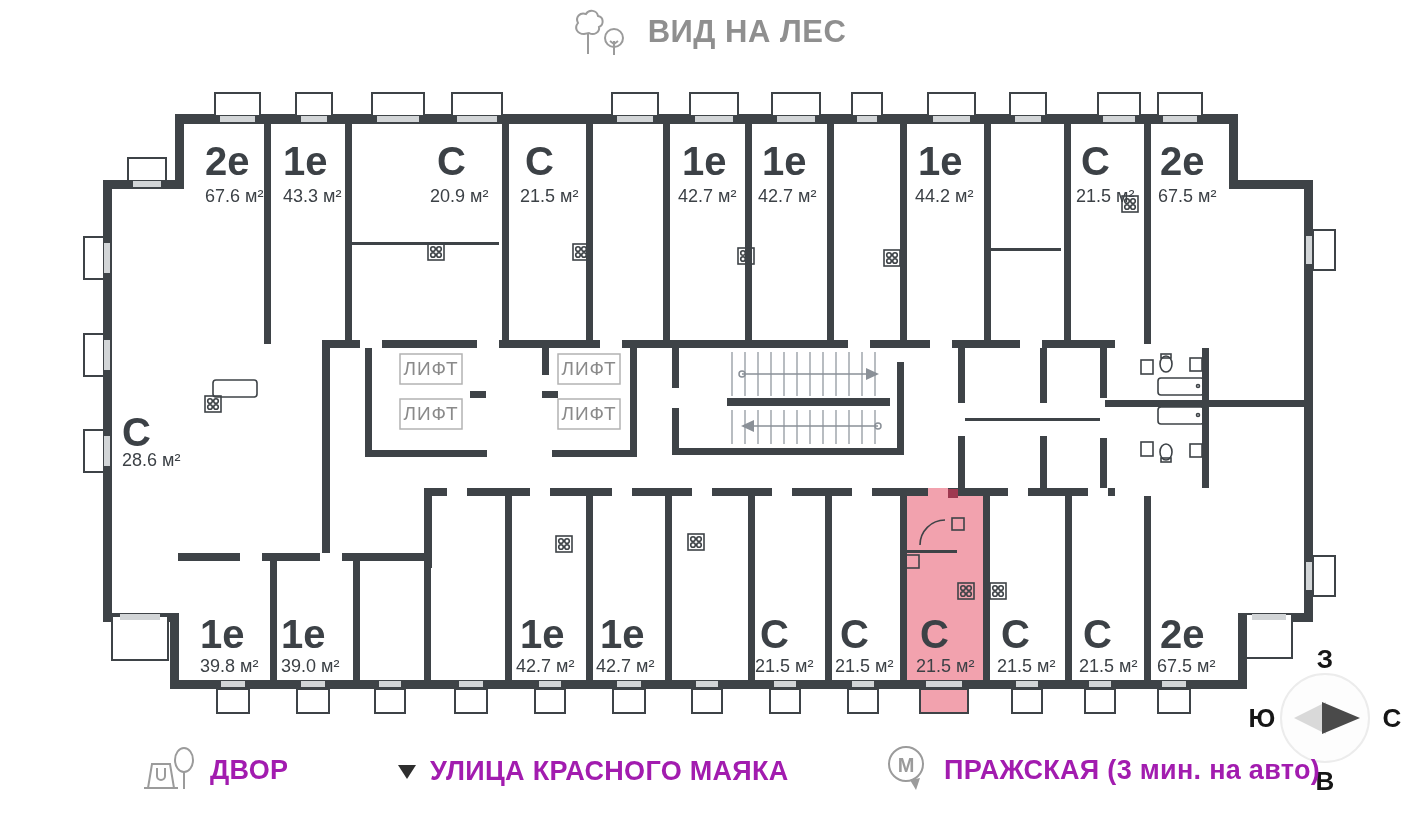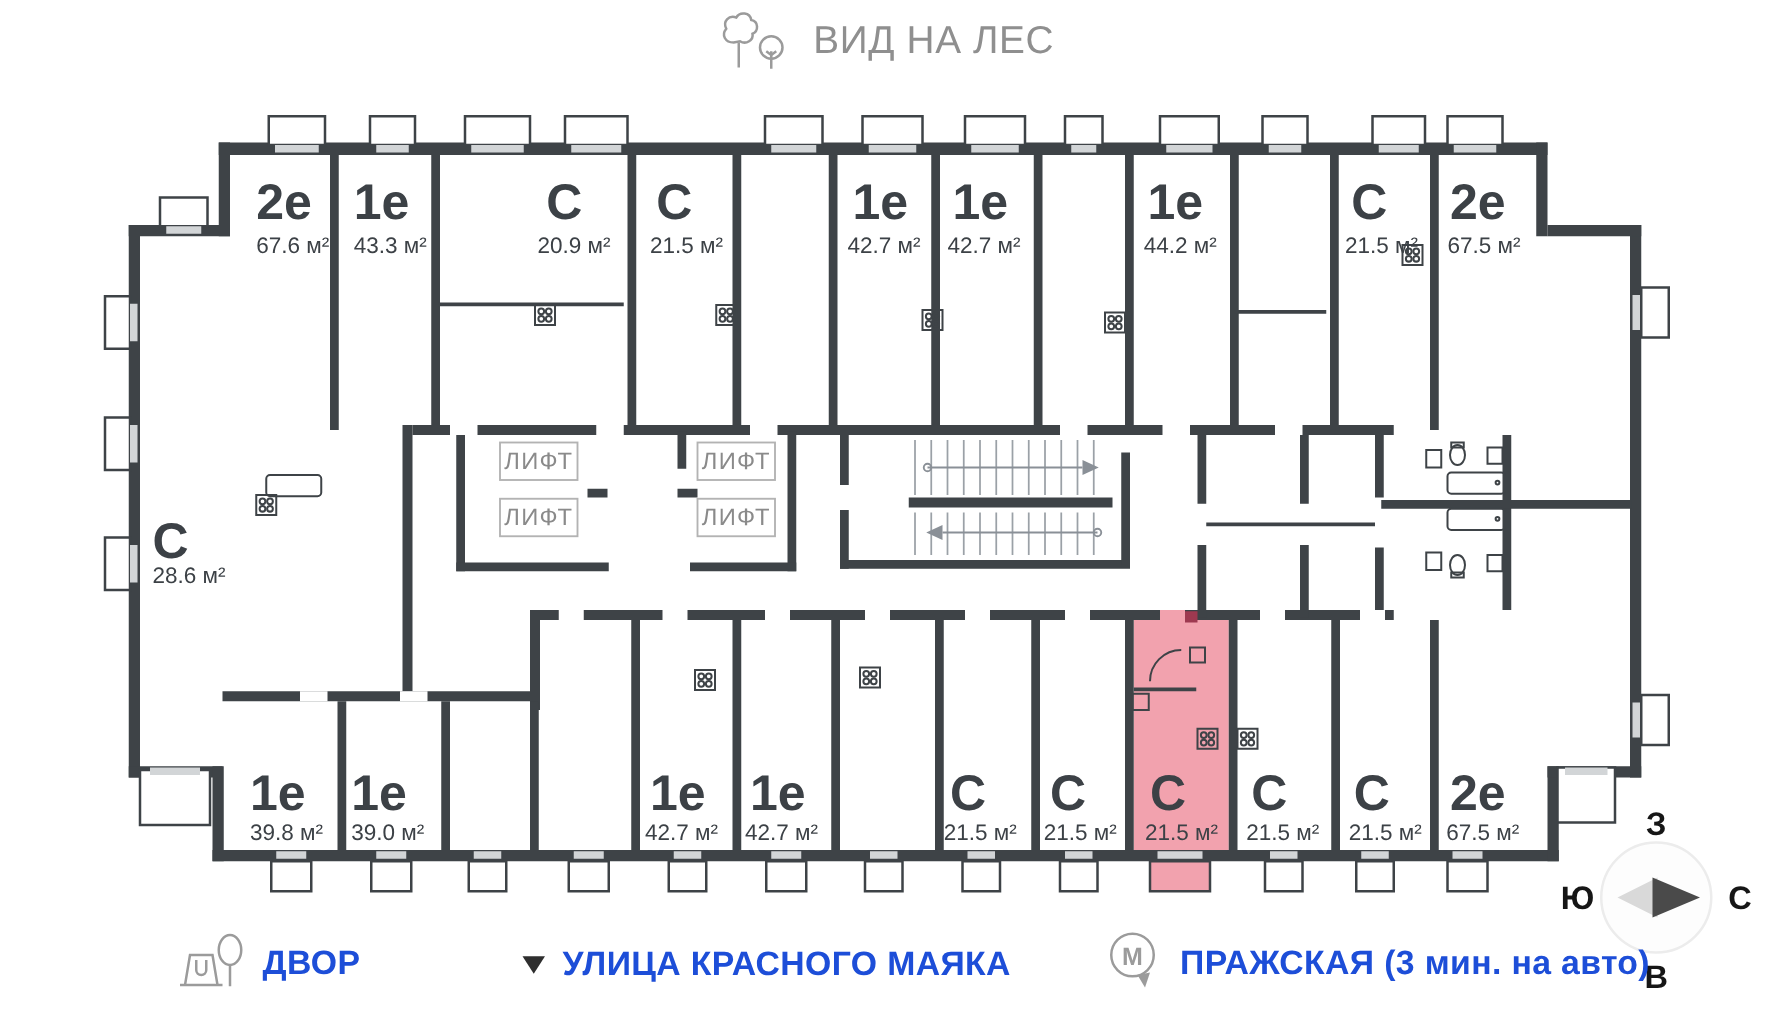--- a/index.html
+++ b/index.html
@@ -1,24 +1,24 @@
 <!DOCTYPE html>
 <html><head>
 <meta charset="utf-8">
 <style>
   html,body{margin:0;padding:0;background:#fff;}
   .screen{position:relative;width:1416px;height:814px;background:#fff;overflow:hidden;
           font-family:"Liberation Sans",sans-serif;}
   .hdr{position:absolute;top:8px;left:0;width:100%;display:flex;justify-content:center;
        align-items:center;gap:16px;color:#8f8f8f;}
-  .hdr .t{font-size:31px;font-weight:400;letter-spacing:.5px;}
-  .legend-item{position:absolute;display:flex;align-items:center;gap:14px;color:#1d4ed8;}
+  .hdr .t{font-size:31px;font-weight:700;letter-spacing:.5px;}
+  .legend-item{position:absolute;display:flex;align-items:center;gap:14px;color:#a21caf;}
   .legend-item .t{font-size:27px;font-weight:700;letter-spacing:.3px;}
   .yard{left:140px;top:744px;}
-  .street{left:418px;top:756px;}
+  .street{left:398px;top:756px;}
   .metro{left:884px;top:744px;}
   .tri{width:0;height:0;border-left:9px solid transparent;border-right:9px solid transparent;
        border-top:14px solid #2e2e2e;}
   svg text{font-family:"Liberation Sans",sans-serif;}
   .w{fill:#3e4347;}
   .tw{fill:#3e4347;}
   .gap{fill:#ffffff;}
   .win{fill:#d2d5d7;}
   .bal{fill:#ffffff;stroke:#3e4347;stroke-width:2;}
   .fx{fill:none;stroke:#3e4347;stroke-width:1.6;}

